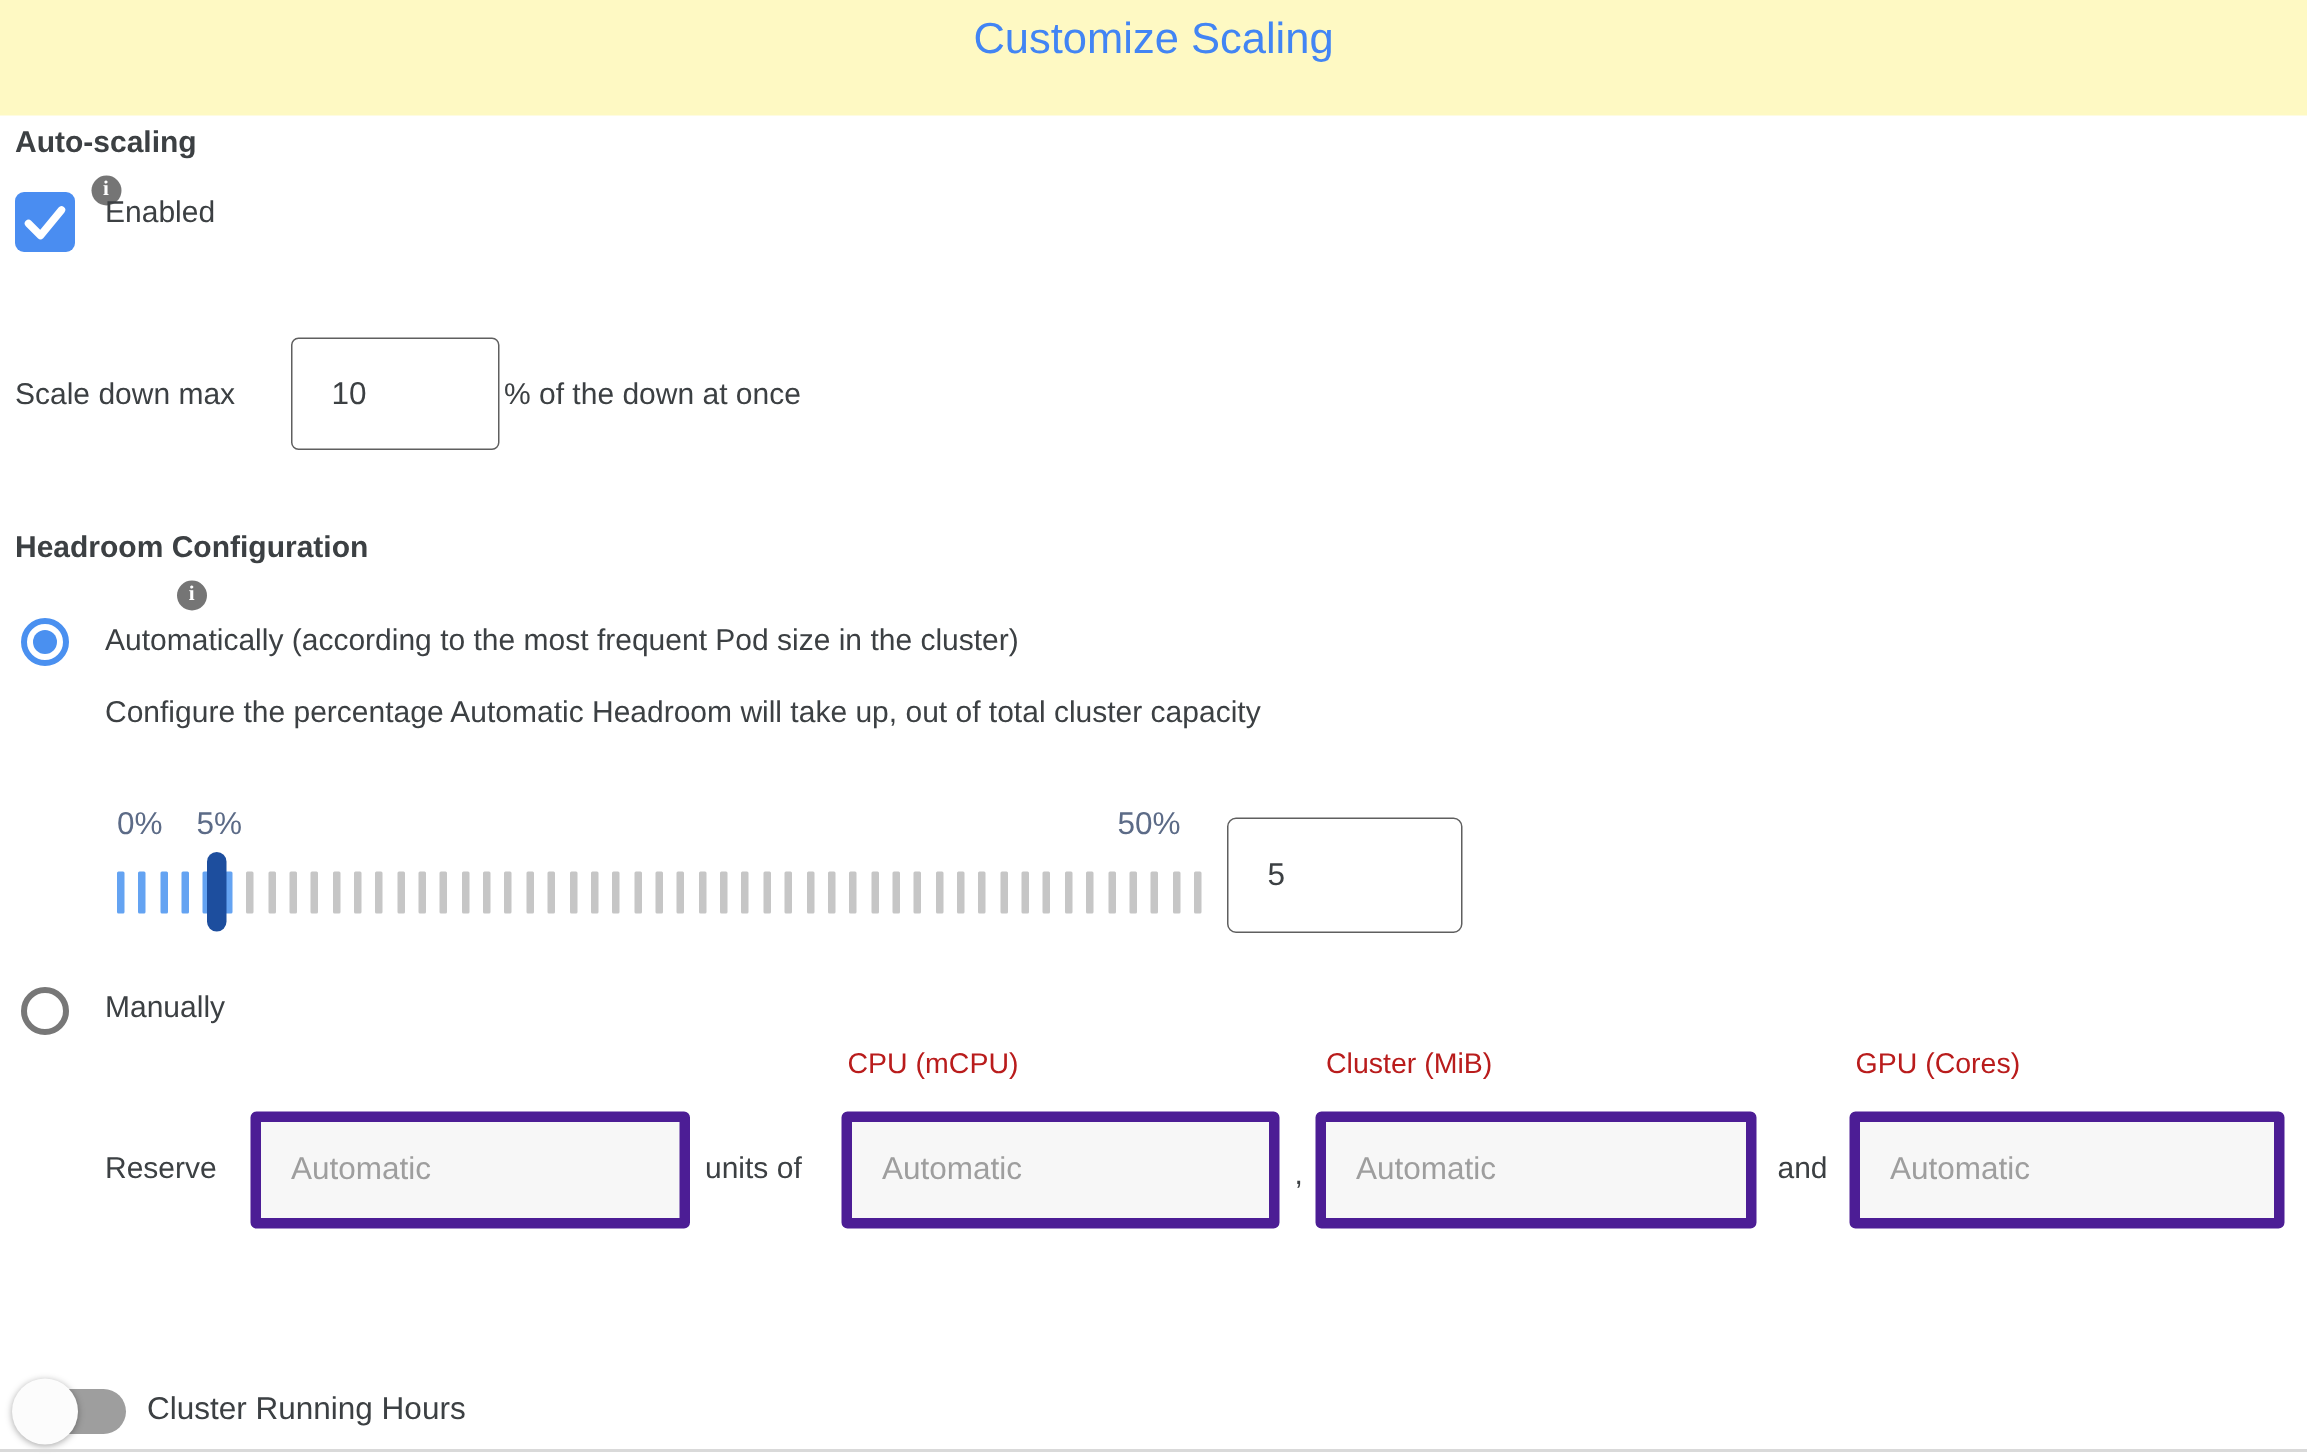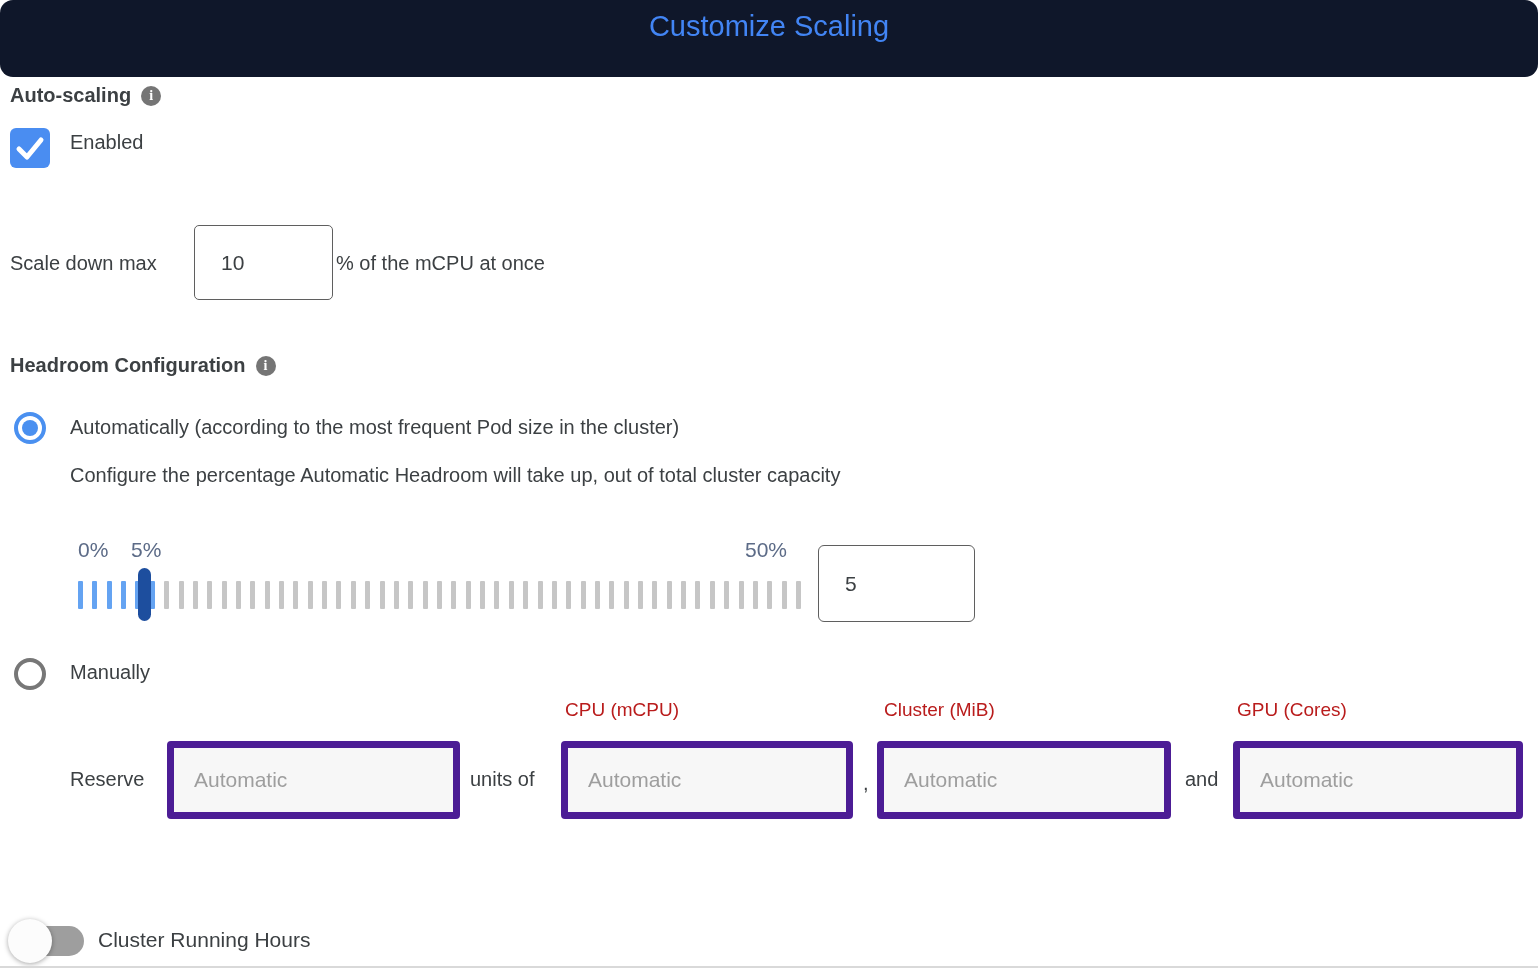--- a/index.html
+++ b/index.html
@@ -8,28 +8,27 @@
     font-family: "Liberation Sans", "DejaVu Sans", sans-serif;
     color: #3c4043;
   }
   .page {
     position: relative;
     width: 1538px;
     height: 970px;
     background: #ffffff;
     overflow: hidden;
   }
-  .abs { position: absolute; }
+  .abs { position: absolute; flex-direction: column; }
 
   
   .dialog-header {
     position: absolute; left: 0; top: 0;
     width: 1538px; height: 77px;
-    background: #0f172a;
-    border-radius: 13px;
+    background: #fef9c3;
   }
   .dialog-title {
     position: absolute; left: 0; top: 10px; width: 100%;
     text-align: center;
     font-size: 29px; font-weight: 400;
     color: #4285f4;
   }
 
   
   .section-label {
@@ -142,21 +141,21 @@
 
   <div class="checkbox">
     <svg width="40" height="40" viewBox="0 0 40 40">
       <polyline points="9,21 17,29 31,12" fill="none" stroke="#ffffff" stroke-width="5" stroke-linecap="round" stroke-linejoin="round"></polyline>
     </svg>
   </div>
   <div class="abs body-text" style="left:70px; top:131px;">Enabled</div>
 
   <div class="abs body-text" style="left:10px; top:252px;">Scale down max</div>
   <input class="num-input scale-input" type="text" value="10" style="">
-  <div class="abs body-text" style="left:336px; top:252px;">% of the mCPU at once</div>
+  <div class="abs body-text" style="left:336px; top:252px;">% of the down at once</div>
 
   <div class="abs section-label" style="left:10px; top:354px;">
     <span>Headroom Configuration</span>
     <span class="info-icon">i</span>
   </div>
 
   <div class="radio selected" style="top:412px;"></div>
   <div class="abs body-text" style="left:70px; top:416px;">Automatically (according to the most frequent Pod size in the cluster)</div>
   <div class="abs body-text" style="left:70px; top:464px;">Configure the percentage Automatic Headroom will take up, out of total cluster capacity</div>
 

